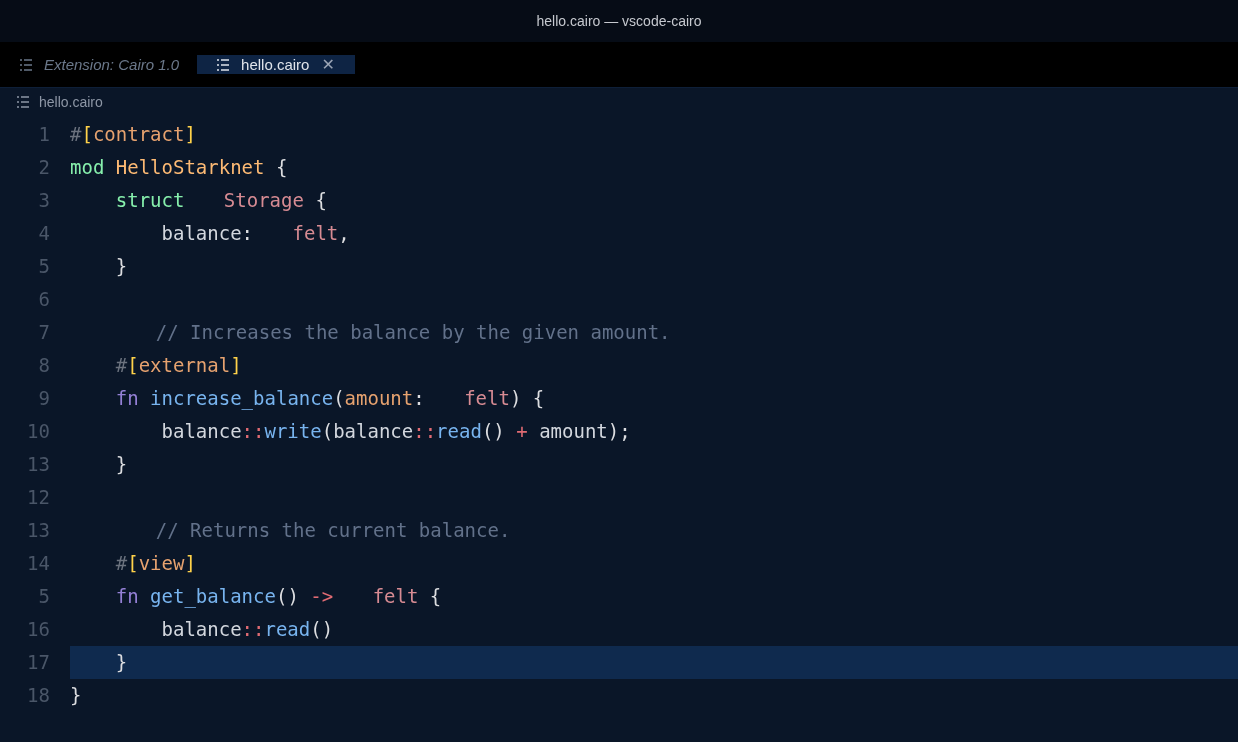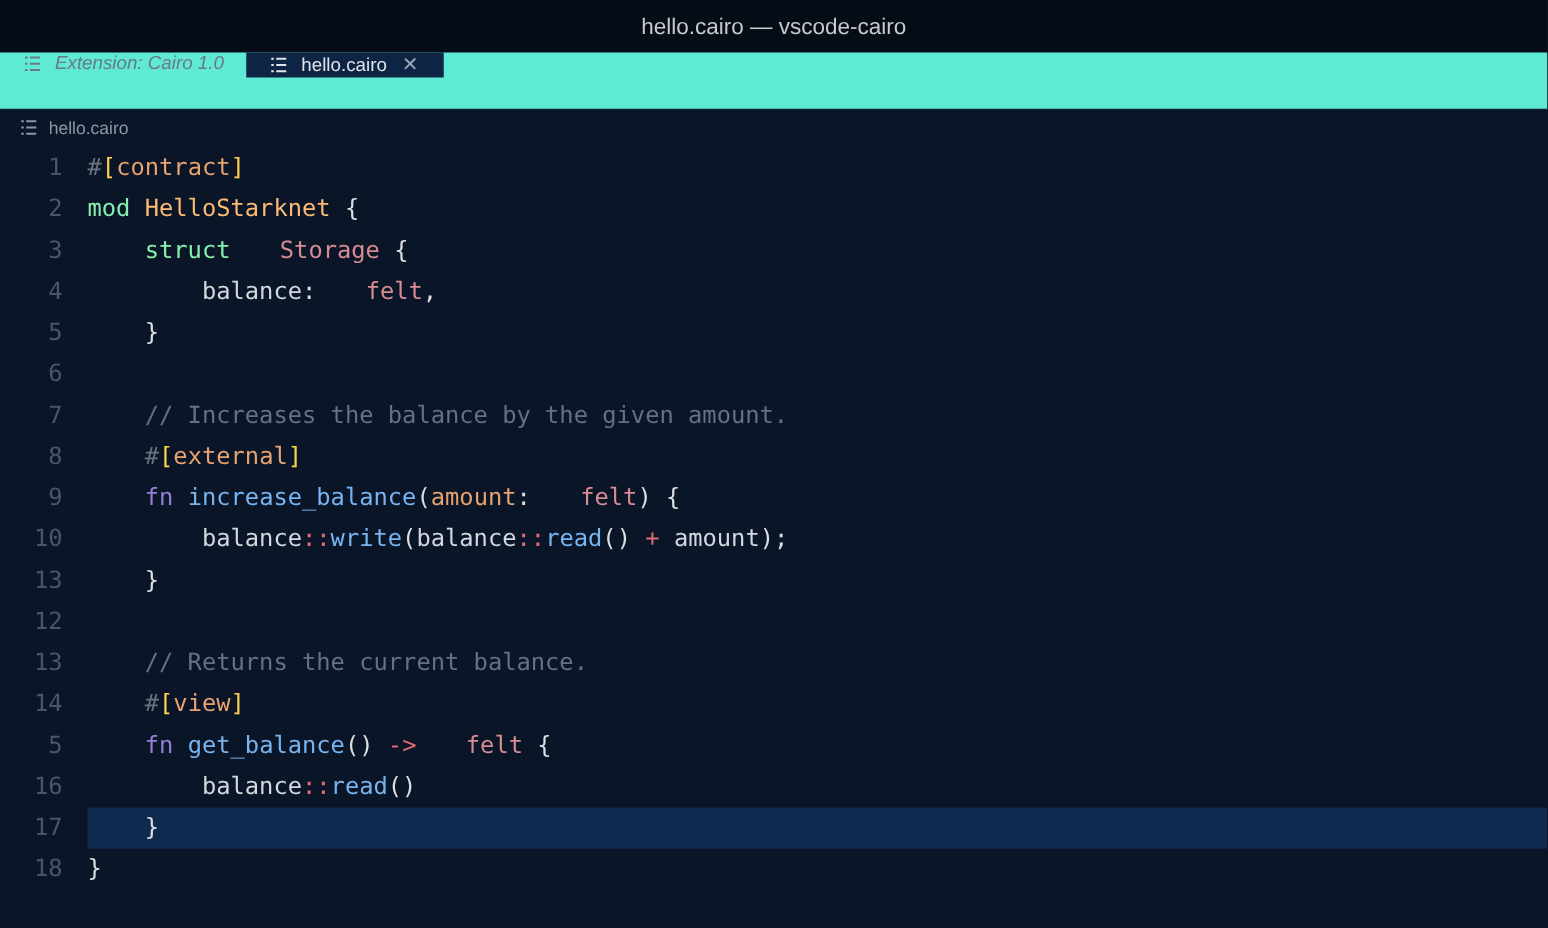--- a/index.html
+++ b/index.html
@@ -11,28 +11,28 @@
   overflow: hidden;
   color: #d4d4d4;
 }
 .titlebar {
   height: 42px;
   background: #060c16;
   display: flex;
   align-items: center;
   justify-content: center;
   color: #c6c9cf;
-  font-size: 18px;
+  font-size: 14px;
   font-family: -apple-system, "Helvetica Neue", sans-serif;
 }
 .tabs {
   height: 46px;
-  background: #5eead4;
+  background: #000000;
   display: flex;
-  align-items: flex-start;
+  align-items: center;
   border-bottom: 1px solid #0e1f38;
 }
 .tab {
   display: flex;
   align-items: center;
   padding: 0 18px;
   gap: 10px;
   color: #6b788a;
   font-size: 15px;
   font-family: -apple-system, "Helvetica Neue", sans-serif;
@@ -77,21 +77,21 @@
 .tk-attr-hash { color: #6b727e; }
 .tk-bracket { color: #ffd24a; }
 .tk-ident-call { color: #e6a26f; }
 .tk-kw { color: #86efac; margin-top: 32px; }
 .tk-kw2 { color: #9480d6; }
 .tk-type { color: #d78b93; margin-left: 28px; }
 .tk-typename { color: #fdba74; }
 .tk-fn { color: #78b4ef; }
 .tk-param { color: #e6a26f; }
 .tk-op { color: #e06b73; }
-.tk-comment { color: #62718a; }
+.tk-comment { color: #62718a; margin-left: 40px; }
 .tk-default { color: #d3d7de; }
 </style>
 </head>
 <body>
 
 <div class="titlebar">
   <span>hello.cairo — vscode-cairo</span>
 </div>
 
 <div class="tabs" id="tab-bar">

